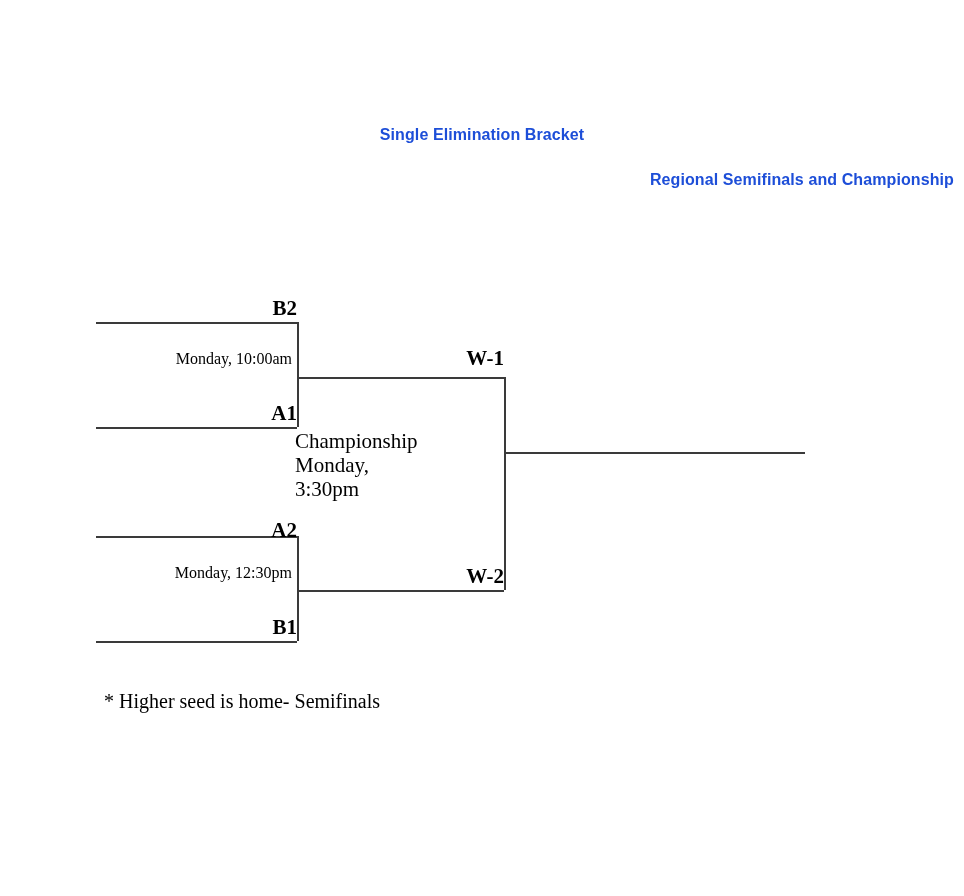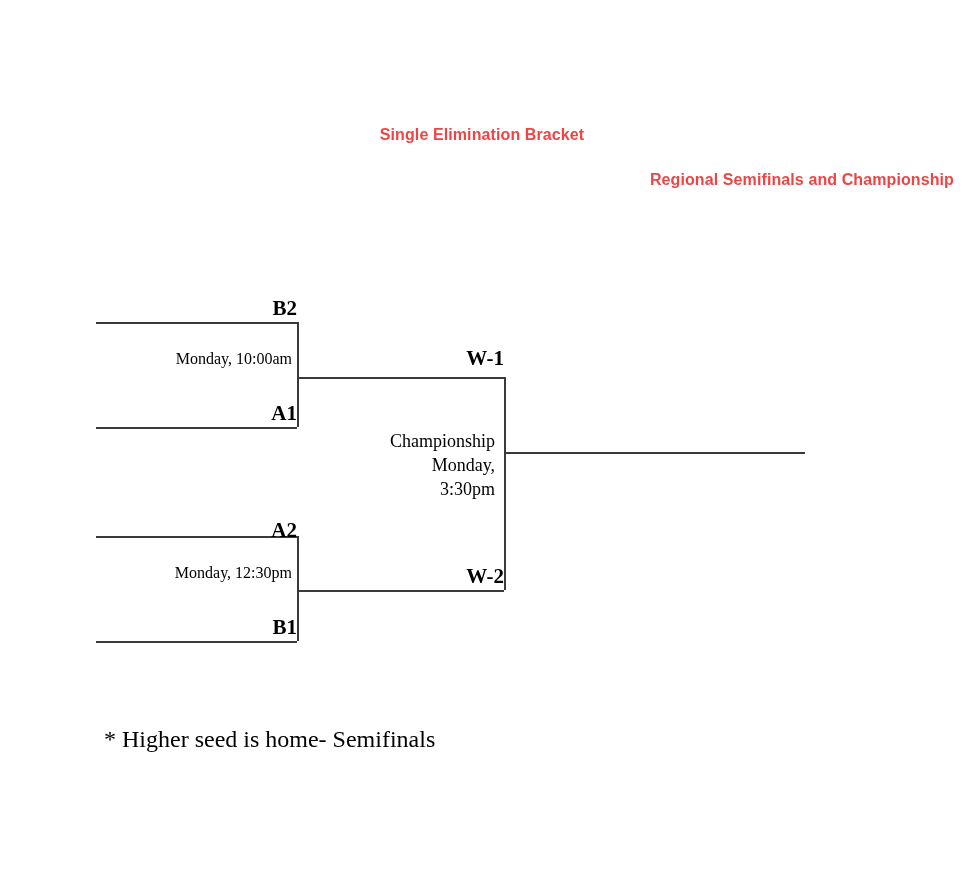--- a/index.html
+++ b/index.html
@@ -23,21 +23,21 @@
     left: 0;
     top: 126px;
     width: 964px;
     text-align: center;
   }
   .title-main,
   .title-sub {
     font-family: "Liberation Sans", "DejaVu Sans", sans-serif;
     font-weight: bold;
     font-size: 16px;
-    color: #ef4444;
+    color: #1d4ed8;
     letter-spacing: 0.1px;
   }
   .title-main { margin: 0 0 27px 0; }
   .title-sub  { margin: 10px; text-align: right; }
 
   
   .hline {
     position: absolute;
     height: 0;
     border-top: 2px solid #3a3a3a;
@@ -59,32 +59,32 @@
   }
   .matchtime {
     position: absolute;
     font-size: 16px;
     line-height: 1;
     white-space: nowrap;
     text-align: right;
   }
   .champ-text {
     position: absolute;
-    font-size: 18px;
+    font-size: 21px;
     line-height: 24px;
-    text-align: right;
+    text-align: left;
     white-space: nowrap;
   }
 
   
   .notes {
     position: absolute;
     left: 104px;
-    top: 726px;
-    font-size: 24px;
+    top: 688px;
+    font-size: 20px;
     line-height: 27px;
   }
   .notes div { white-space: nowrap; }
 </style>
 </head>
 <body>
 
 <div class="title-block">
   <div class="title-main">Single Elimination Bracket</div>
   <div class="title-sub">Regional Semifinals and Championship</div>

